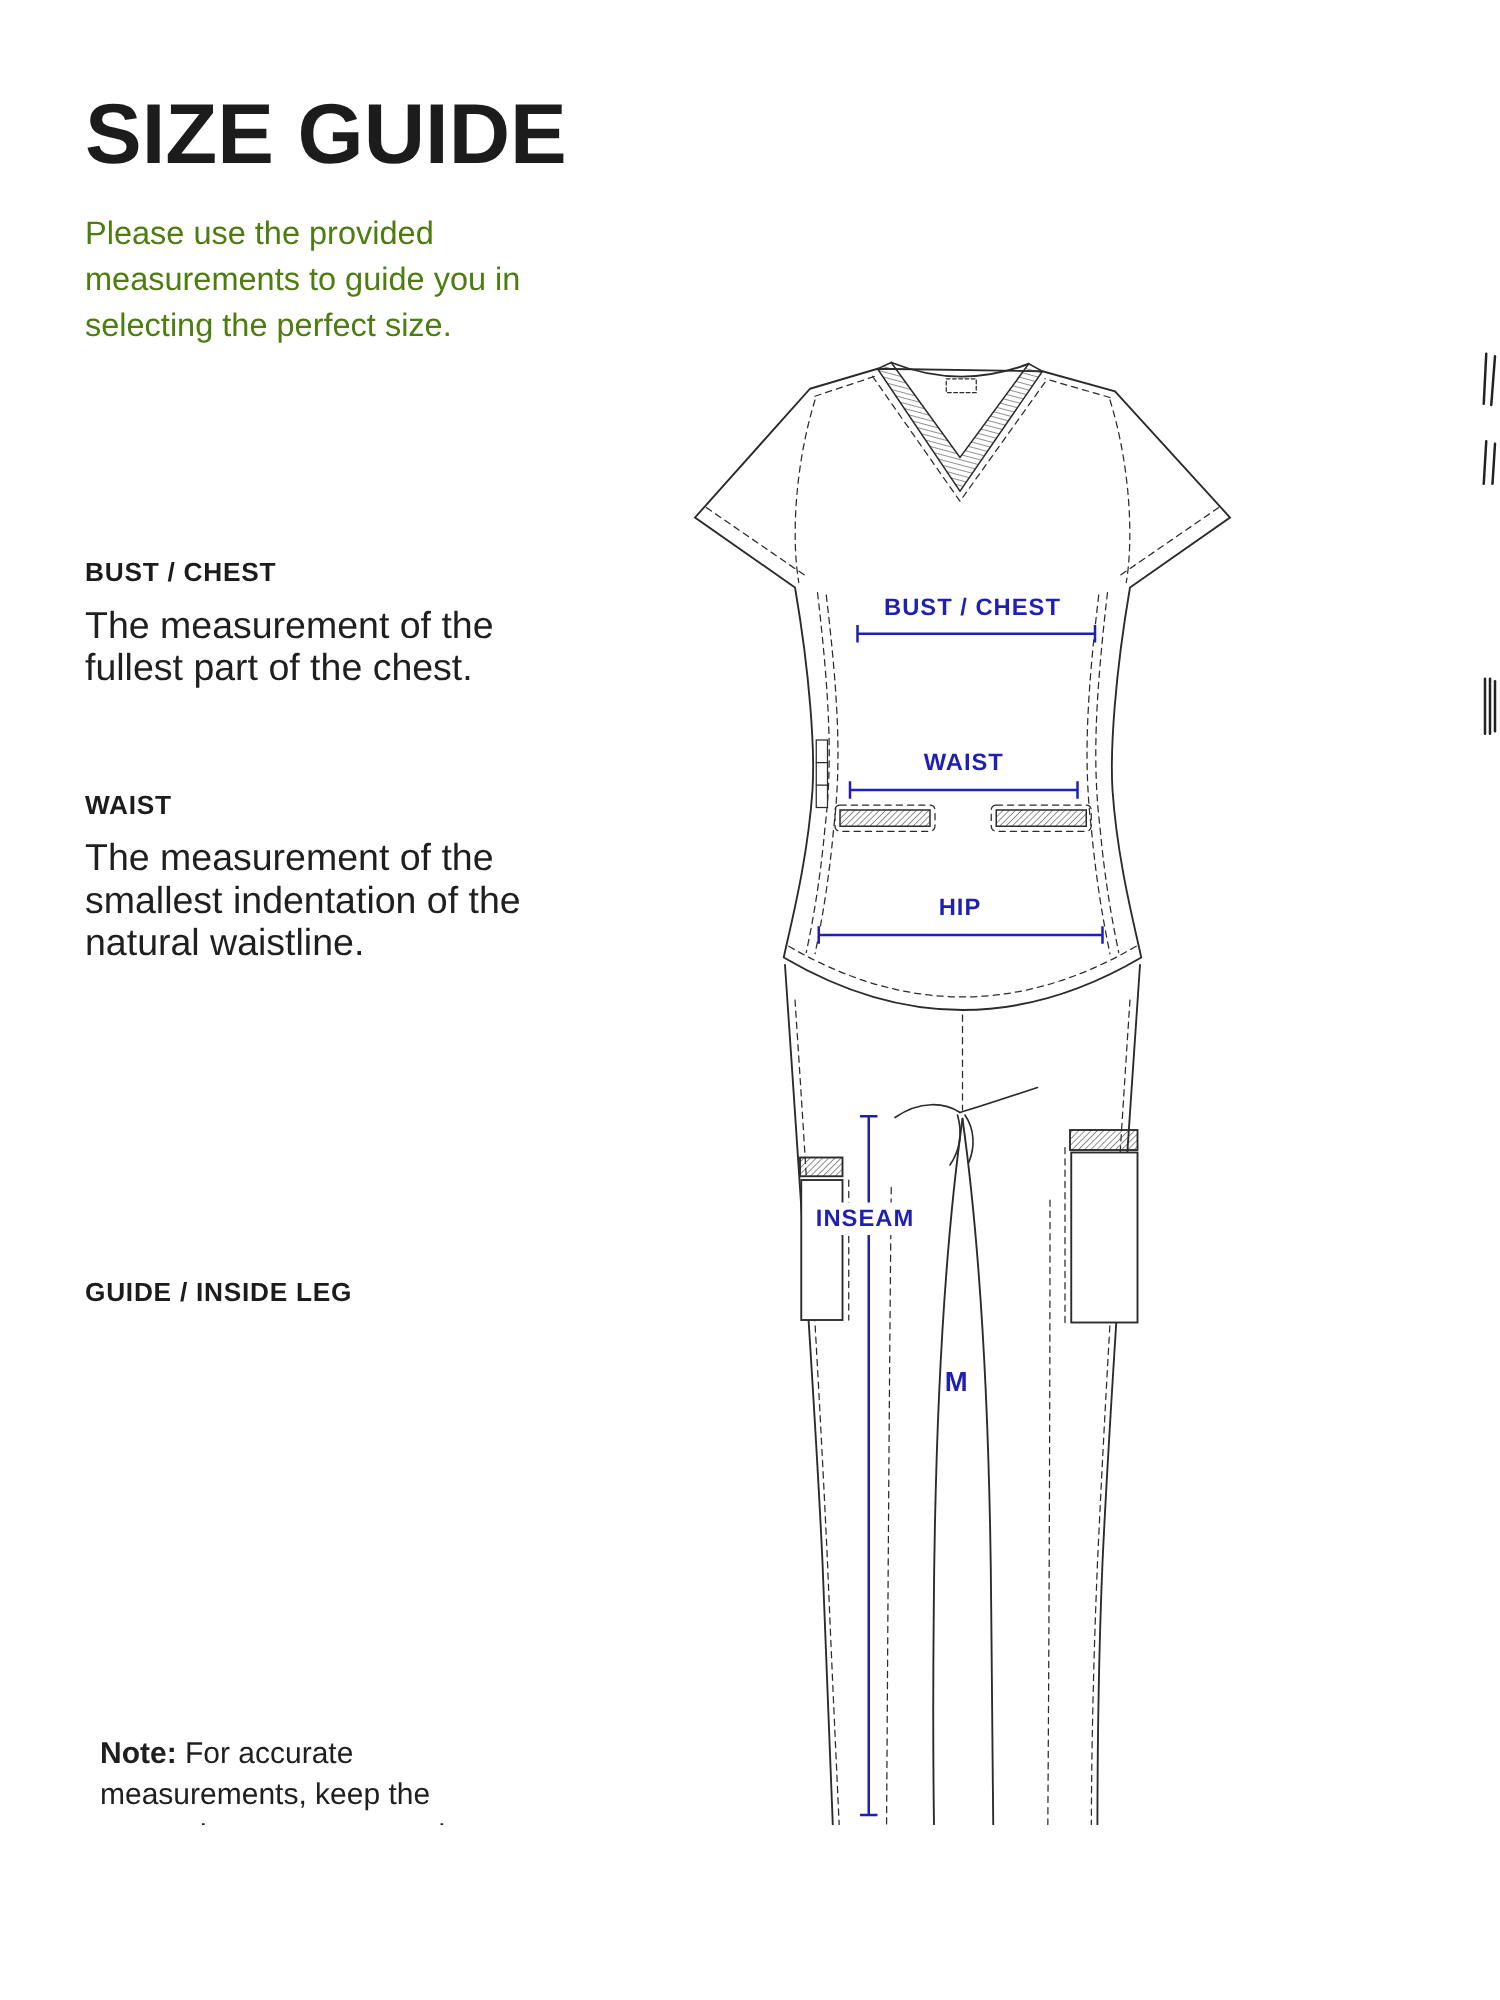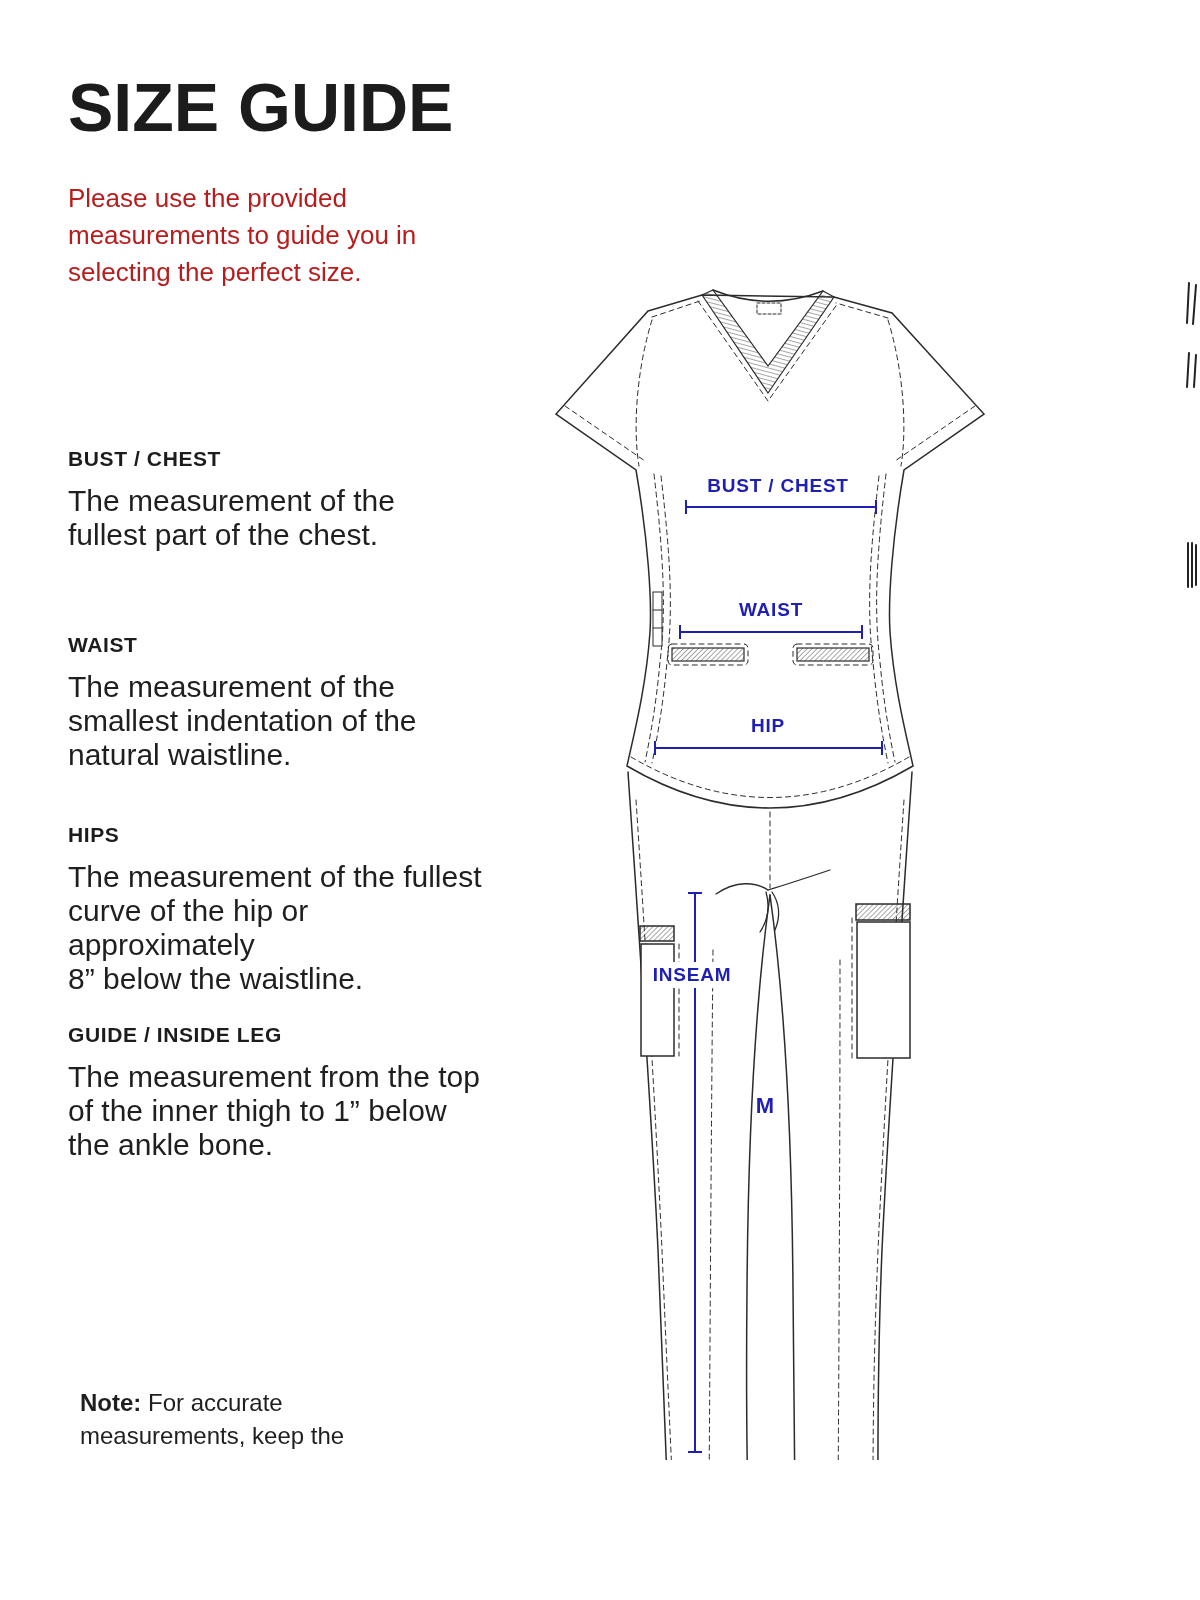--- a/index.html
+++ b/index.html
@@ -12,22 +12,22 @@
   }
   .canvas {
     position: relative; width: 1200px; height: 1460px;
     background: #ffffff; overflow: hidden;
   }
   .title {
     position: absolute; left: 68px; top: 68px; margin: 0;
     font-size: 68px; font-weight: 700; letter-spacing: 0px; color: #1c1c1c;
   }
   .intro {
-    position: absolute; left: 68px; top: 180px; margin: 0; width: 480px;
-    font-size: 26px; line-height: 37px; white-space: pre-line; color: #b91c1c;
+    position: absolute; left: 68px; top: 168px; margin: 0; width: 480px;
+    font-size: 26px; line-height: 37px; white-space: pre-line; color: #4d7c0f;
   }
   .def { position: absolute; left: 68px; width: 430px; }
   .def h2 {
     margin: 0 0 13px; font-size: 21px; font-weight: 700;
     letter-spacing: .6px; color: #1c1c1c;
   }
   .def p {
     margin: 0; font-size: 30px; line-height: 34px;
     white-space: pre-line; color: #1f1f1f;
   }
@@ -64,32 +64,23 @@
 fullest part of the chest.</p>
   </section>
 
   <section class="def" style="top:633px">
     <h2>WAIST</h2>
     <p>The measurement of the
 smallest indentation of the
 natural waistline.</p>
   </section>
 
-  <section class="def" style="top:823px">
-    <h2>HIPS</h2>
-    <p>The measurement of the fullest
-curve of the hip or approximately
-8” below the waistline.</p>
-  </section>
 
   <section class="def" style="top:1023px">
     <h2>GUIDE / INSIDE LEG</h2>
-    <p>The measurement from the top
-of the inner thigh to 1” below
-the ankle bone.</p>
   </section>
 
   <p class="note"><strong>Note:</strong><span> For accurate
 measurements, keep the
 measuring tape snug against
 your body and avoid stretching.</span></p>
 
   <svg class="diagram" viewBox="540 283 450 1240" xmlns="http://www.w3.org/2000/svg">
     <defs>
       <pattern id="rib" patternUnits="userSpaceOnUse" width="4" height="4" patternTransform="rotate(105)">

